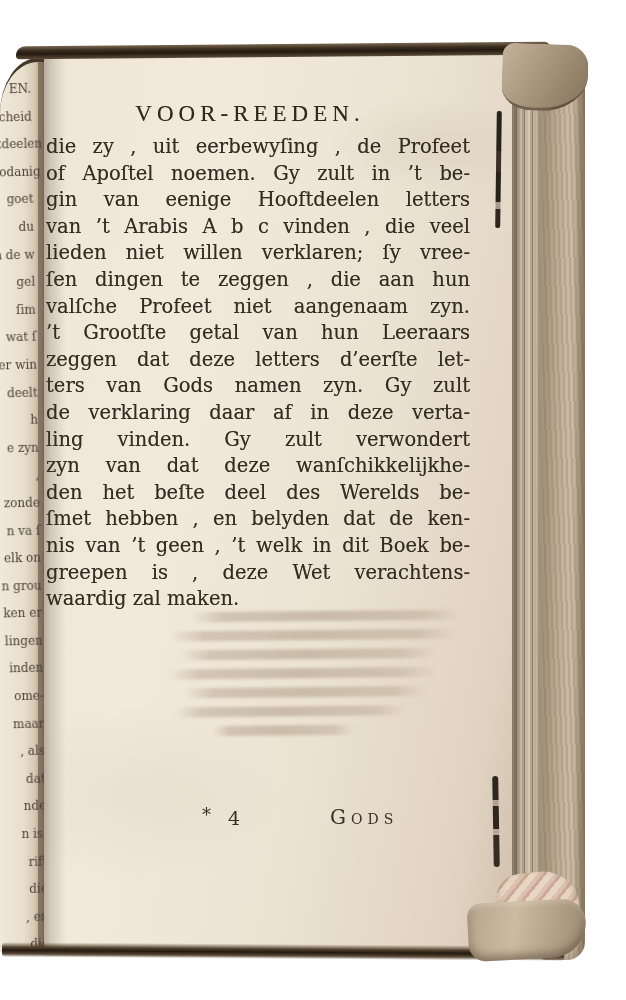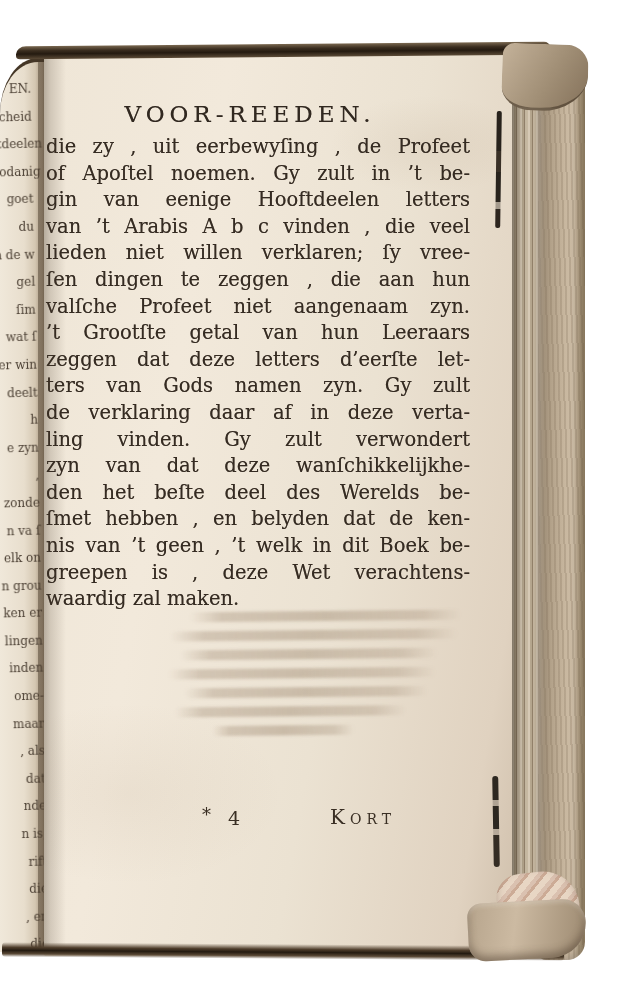--- a/index.html
+++ b/index.html
@@ -40,20 +40,21 @@
       radial-gradient(140px 70px at 82% 10%, rgba(152,124,92,.10), transparent 70%),
       radial-gradient(220px 130px at 18% 82%, rgba(152,124,92,.08), transparent 70%),
       linear-gradient(100deg,#efe6d7 0%,#f2e9db 30%,#ebe2d2 62%,#e0d2c0 90%,#cfbfab 100%);
     border-radius:2px 6px 10px 2px;
   }
   .running-head{
     position:absolute;top:46px;left:0;width:100%;text-align:center;
     transform:translateX(-28px);
     font-size:23px;letter-spacing:5px;color:#312820;
     text-shadow:0 0 .5px rgba(49,40,32,.55);
+    font-family:Liberation Serif, serif;
   }
   .text-block{
     position:absolute;top:79px;left:2px;width:424px;
     font-size:19.5px;line-height:26.6px;color:#352b22;
     text-shadow:0 0 .4px rgba(53,43,34,.55);
   }
   .bline{text-align:justify;text-align-last:justify;white-space:nowrap;}
   .bline.last{text-align-last:left;}
   
   .ghost{position:absolute;top:556px;left:124px;width:300px;transform:rotate(-.6deg);}
@@ -194,21 +195,21 @@
         <div class="g w2"></div>
         <div class="g w3"></div>
       <div class="g w4"></div>
         <div class="g w5"></div>
         <div class="g w6"></div>
       <div class="g w7"></div>
     </div>
 
     <div class="sig-star">*</div>
     <div class="sig-num">4</div>
-    <div class="catchword">Kort</div>
+    <div class="catchword">Gods</div>
 
     <div class="ink-mark-top"></div>
     <div class="ink-mark-bottom"></div>
   </div>
 
   <div class="gutter-shadow"></div>
 
   <div class="page-edges"></div>
   <div class="binding"></div>
   <div class="binding-top-curl"></div>

